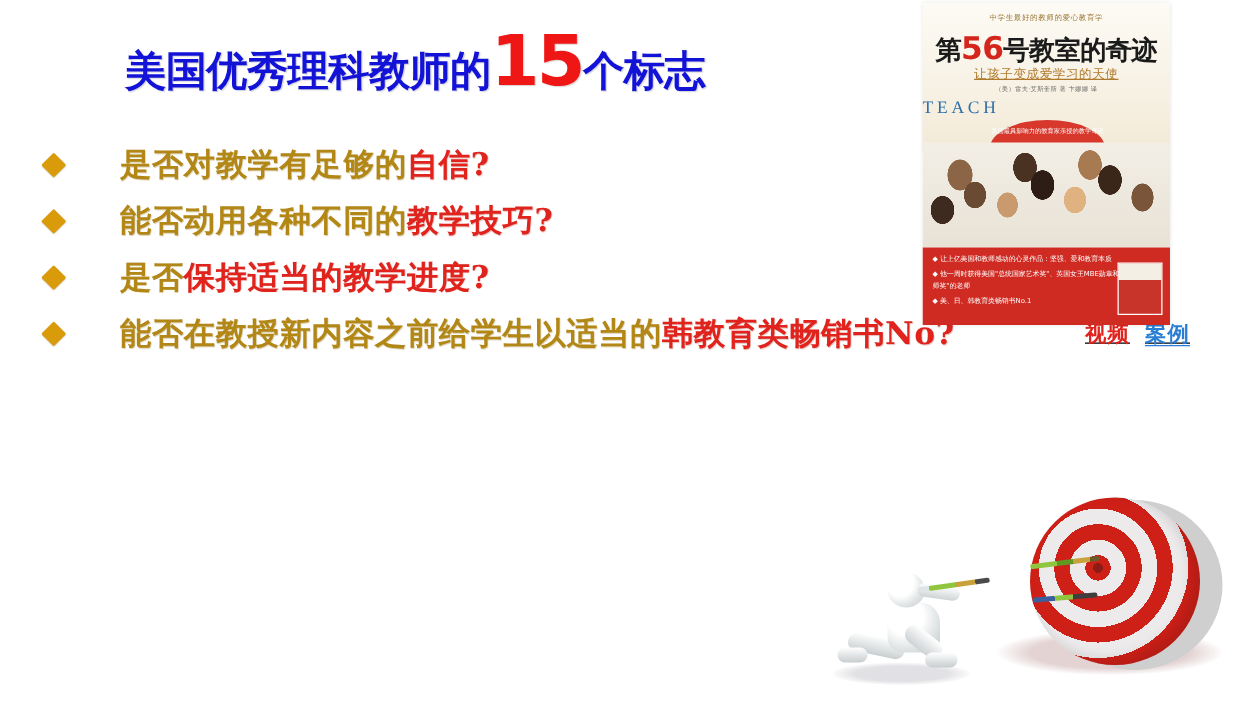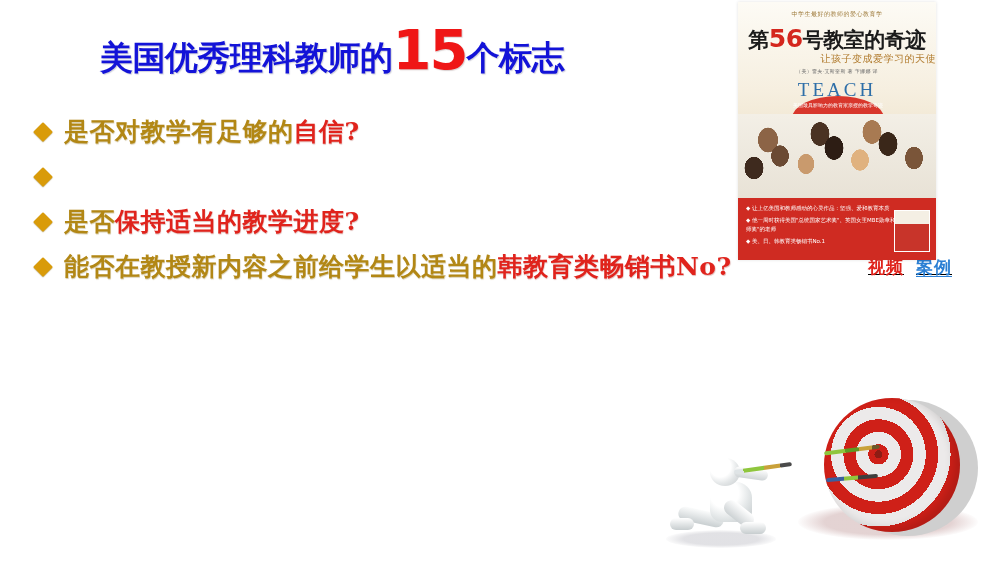--- a/index.html
+++ b/index.html
@@ -61,20 +61,21 @@
     left: 36px;
     top: 112px;
     width: 930px;
   }
   .bullet-row {
     position: relative;
     display: flex;
     align-items: flex-start;
     height: 45px;
     white-space: nowrap;
+    gap: 32px;
   }
   .bullet-marker {
     flex: 0 0 auto;
     width: 14px;
     height: 14px;
     margin-top: 13px;
     margin-right: 14px;
     background: #d99b09;
     transform: rotate(45deg);
     border-radius: 1px;
@@ -150,40 +151,41 @@
     letter-spacing: -0.5px;
     font-family: "DejaVu Sans", "Liberation Sans", sans-serif;
   }
   .bc-title .num56 {
     color: #d4261d;
     font-size: 25px;
   }
   .bc-sub {
     position: absolute;
     left: 0; right: 0; top: 50px;
-    text-align: right;
+    text-align: center;
     font-size: 10px;
     color: #b07a2c;
     letter-spacing: 0.5px;
     font-family: "DejaVu Sans", sans-serif;
+    text-decoration: underline;
   }
   .bc-author {
     position: absolute;
     left: 0; right: 0; top: 66px;
     text-align: center;
     font-size: 5px;
     color: #6b6b6b;
     letter-spacing: 0.3px;
     font-family: "DejaVu Sans", sans-serif;
   }
   .bc-teach {
     position: absolute;
     left: 0; right: 0; top: 77px;
-    text-align: center;
-    font-size: 19px;
+    text-align: left;
+    font-size: 14px;
     letter-spacing: 3px;
     color: #2f6fa8;
     font-family: "Liberation Serif", serif;
   }
   .bc-teach-sub {
     position: absolute;
     left: 0; right: 0; top: 99px;
     text-align: center;
     font-size: 5px;
     letter-spacing: 0.6px;
@@ -385,20 +387,21 @@
 
   <div id="bullet-list">
 
     <div class="bullet-row">
       <span class="bullet-marker"></span>
       <span class="bullet-text"><span class="g">是否对教学有足够的</span><span class="r">自信?</span></span>
     </div>
 
     <div class="bullet-row">
       <span class="bullet-marker"></span>
+      <span class="bullet-text"><span class="g">能否动用各种不同的</span><span class="r">教学技巧?</span></span>
     </div>
 
 
     <div class="bullet-row">
       <span class="bullet-marker"></span>
       <span class="bullet-text"><span class="g">是否</span><span class="r">保持适当的教学进度?</span></span>
     </div>
 
     <div class="bullet-row">
       <span class="bullet-marker"></span>

